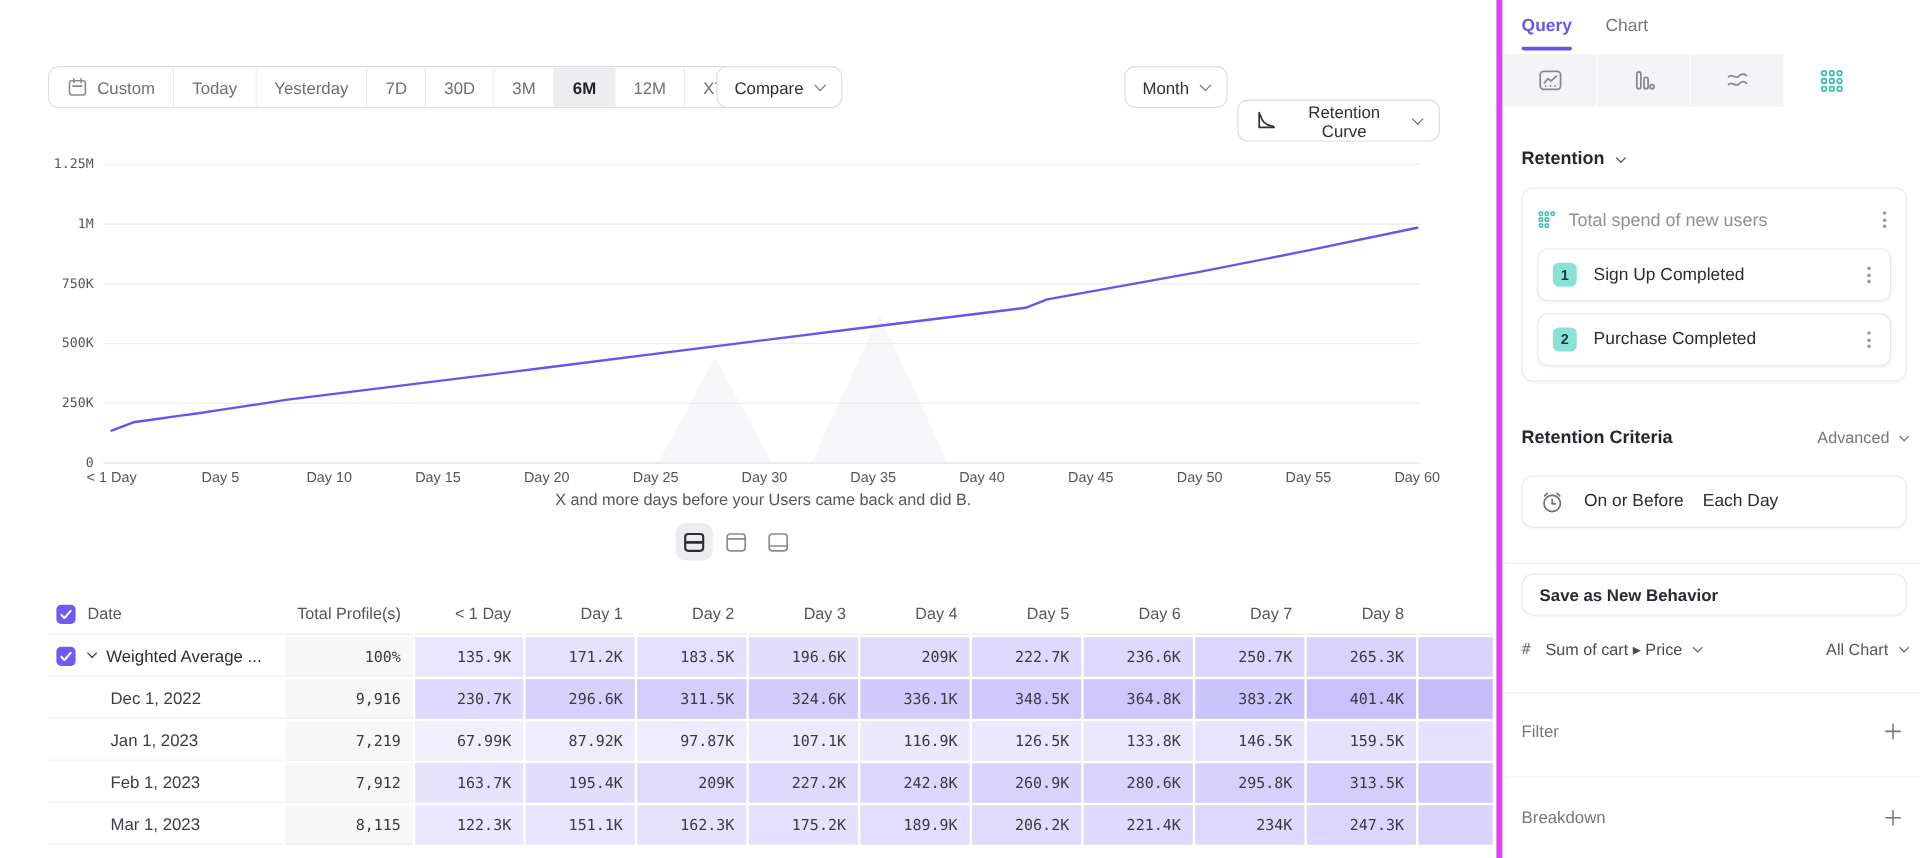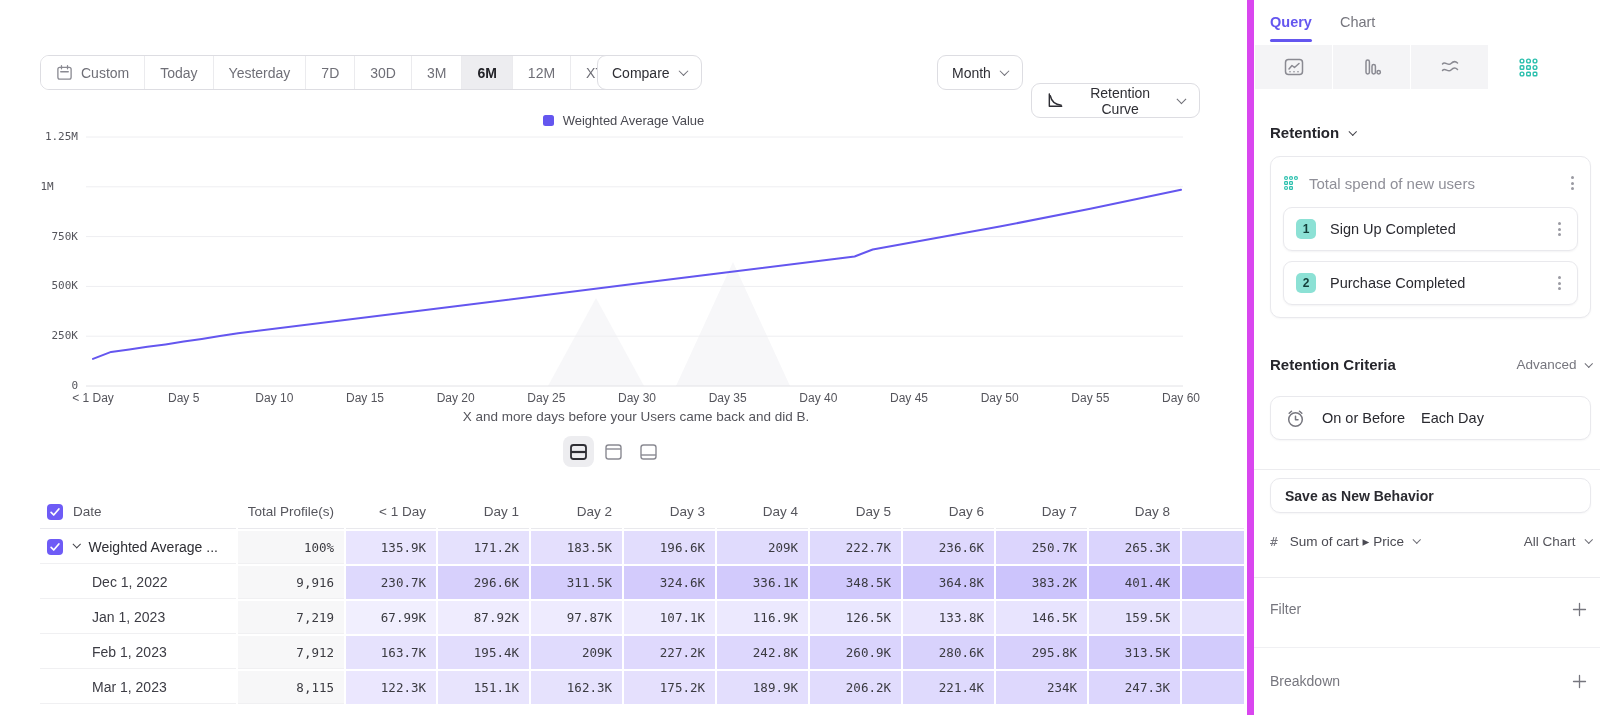--- a/index.html
+++ b/index.html
@@ -57,21 +57,21 @@
   .cell.num { justify-content:flex-end; padding-right:10px;
     font-family:"DejaVu Sans Mono", monospace; font-size:12.5px; color:#3a3a40; }
   .cell.profiles { background:#f7f7f8; border-bottom:1px solid #f0f0f2; }
   .cell.datec { font-size:14px; color:#3c3c44; border-bottom:1px solid #f0f0f2; }
   .checkbox { width:16px; height:16px; border-radius:4px; background:#6e5bf6; display:inline-flex;
     align-items:center; justify-content:center; flex:0 0 16px; cursor:pointer; }
   .rowlabel { font-size:14px; color:#2e2e34; }
 
   
   .panel { position:absolute; left:1247px; top:0; width:353px; height:715px; background:#fff;
-    border-left:7px solid #d946ef; }
+    border-left:5px solid #d946ef; }
   .tabs { position:absolute; left:16px; top:0; height:44px; display:flex; gap:28px; }
   .tab { position:relative; display:flex; align-items:center; font-size:14.5px; font-weight:500;
     color:#76767e; cursor:pointer; }
   .tab.active { color:#6456ef; font-weight:700; }
   .tab .ul { position:absolute; bottom:2px; left:0; width:100%; height:3px; border-radius:2px; background:#6456ef; }
   .icon-row { position:absolute; left:1px; top:45px; width:312px; height:44px; display:flex; }
   .icell { width:78px; height:44px; display:flex; align-items:center; justify-content:center;
     background:#f4f4f6; border-right:1px solid #fff; cursor:pointer; }
   .icell.active { background:#fff; border-right:0; }
 
@@ -164,40 +164,36 @@
       <button class="btn btn-curve">
         <svg width="19" height="19" viewBox="0 0 19 19">
           <path d="M3.5 2.5 V15.5 H16.5" fill="none" stroke="#2e2e34" stroke-width="1.5" stroke-linecap="round" stroke-linejoin="round"></path>
           <path d="M4.5 4.5 C6 11.5 10.5 14 16 14.5" fill="none" stroke="#2e2e34" stroke-width="1.5" stroke-linecap="round"></path>
         </svg>
         <span>Retention Curve</span>
         <i class="chev"></i>
       </button>
     </div>
 
-    <div class="legend">
-      <span class="sw"></span>
-      <span>Weighted Average Value</span>
-    </div>
 
     <div class="chart" id="chart">
       <svg id="chartSvg" width="1247" height="470">
           <polygon points="548,386 596,298 644,386" fill="#f7f7f9"></polygon>
           <polygon points="676,386 733,262 790,386" fill="#f7f7f9"></polygon>
           <line x1="86" x2="1183" y1="137.00000000000003" y2="137.00000000000003" stroke="#eeeef1" stroke-width="1"></line>
           <line x1="86" x2="1183" y1="186.8" y2="186.8" stroke="#eeeef1" stroke-width="1"></line>
           <line x1="86" x2="1183" y1="236.60000000000002" y2="236.60000000000002" stroke="#eeeef1" stroke-width="1"></line>
           <line x1="86" x2="1183" y1="286.4" y2="286.4" stroke="#eeeef1" stroke-width="1"></line>
           <line x1="86" x2="1183" y1="336.2" y2="336.2" stroke="#eeeef1" stroke-width="1"></line>
           <line x1="86" x2="1183" y1="386" y2="386" stroke="#e2e2e6" stroke-width="1"></line>
           <polyline points="93.0,358.9 111.1,351.9 129.3,349.4 147.4,346.8 165.5,344.4 183.7,341.6 201.8,338.9 219.9,336.1 238.1,333.2 455.7,306.3 637.0,283.4 709.5,274.4 836.5,258.7 854.6,256.5 872.7,249.5 999.7,226.6 1090.3,208.7 1181.0,189.8" fill="none" stroke="#6456ef" stroke-width="2" stroke-linejoin="round" stroke-linecap="round"></polyline>
         </svg>
       <div id="yTicks">
           <div class="ytick" style="top: 130px;">1.25M</div>
-          <div class="ytick" style="top: 179.8px; text-align: center;">1M</div>
+          <div class="ytick" style="top: 179.8px;">1M</div>
           <div class="ytick" style="top: 229.6px;">750K</div>
           <div class="ytick" style="top: 279.4px;">500K</div>
           <div class="ytick" style="top: 329.2px;">250K</div>
           <div class="ytick" style="top: 379px;">0</div>
         </div>
       <div id="xTicks">
           <div class="xtick" style="left: 48px;">&lt; 1 Day</div>
           <div class="xtick" style="left: 138.667px;">Day 5</div>
           <div class="xtick" style="left: 229.333px;">Day 10</div>
           <div class="xtick" style="left: 320px;">Day 15</div>

